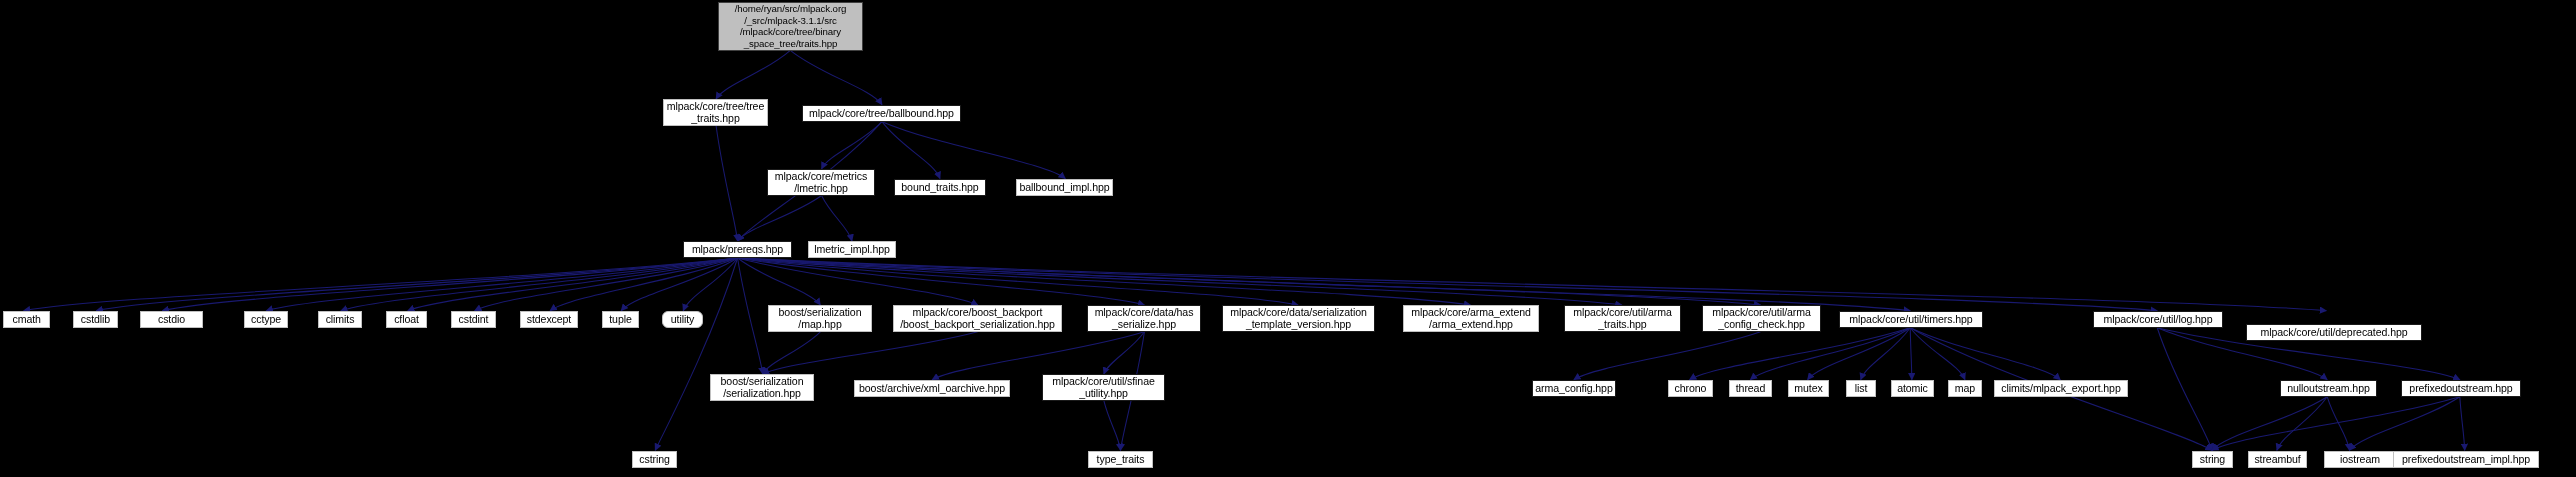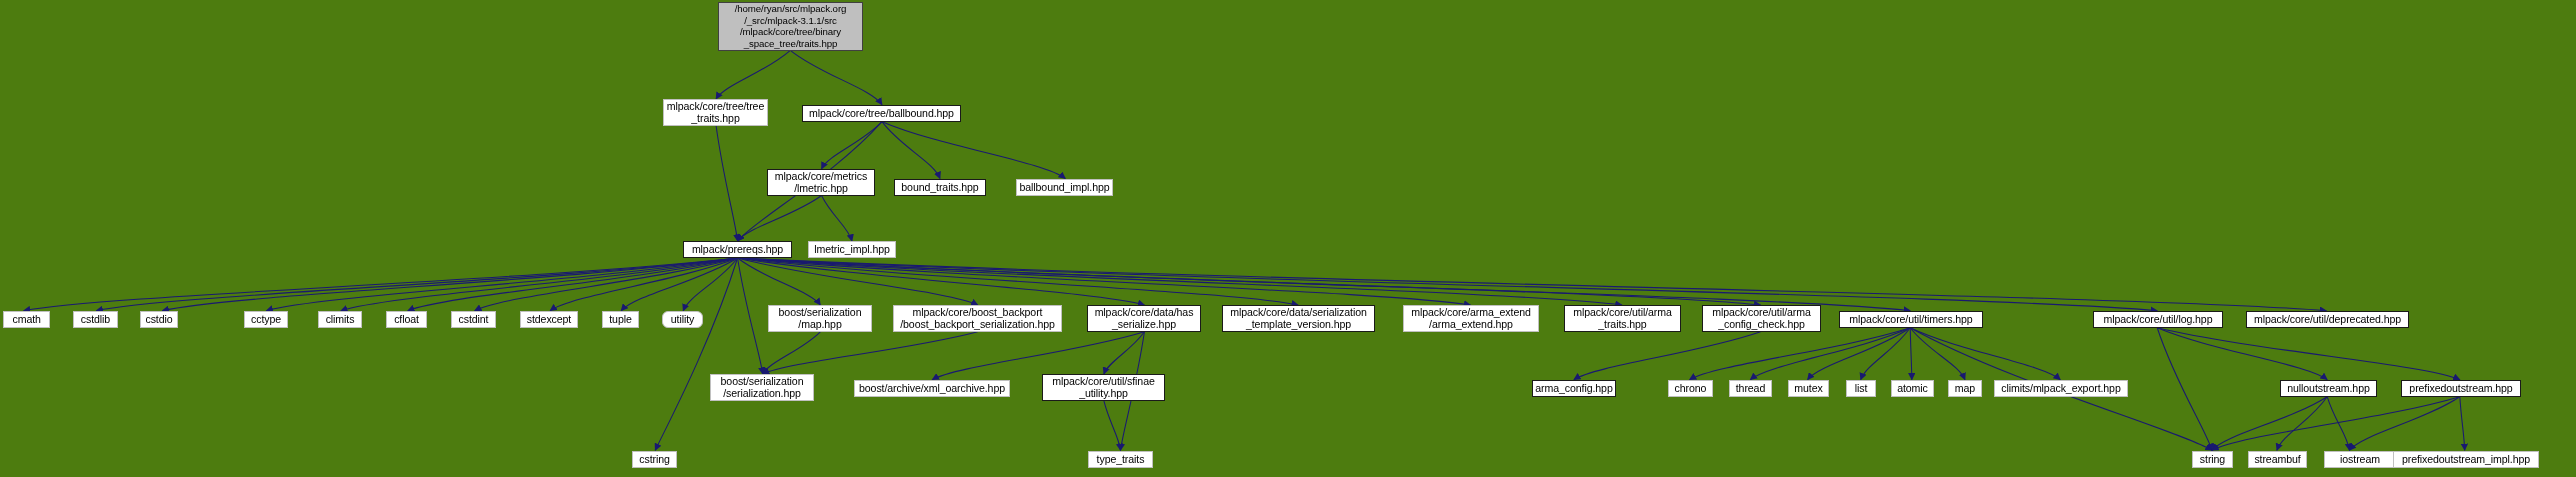--- a/index.html
+++ b/index.html
@@ -8,21 +8,21 @@
     background: #ffffff;
   }
   body {
     font-family: "Liberation Sans", sans-serif;
     -webkit-font-smoothing: antialiased;
   }
   #graph {
     position: relative;
     width: 2576px;
     height: 477px;
-    background: #4d7c0f;
+    background: #000000;
     overflow: hidden;
   }
   #edges {
     position: absolute;
     left: 0;
     top: 0;
     width: 2576px;
     height: 477px;
     pointer-events: none;
   }
@@ -127,21 +127,21 @@
 _traits.hpp</div>
       <div class="node solid" style="left: 802px; top: 105px; width: 159px; height: 17px;">mlpack/core/tree/ballbound.hpp</div>
       <div class="node solid" style="left: 767px; top: 169px; width: 108px; height: 27px;">mlpack/core/metrics
 /lmetric.hpp</div>
       <div class="node solid" style="left: 894px; top: 179px; width: 92px; height: 17px;">bound_traits.hpp</div>
       <div class="node light" style="left: 1016px; top: 179px; width: 97px; height: 17px;">ballbound_impl.hpp</div>
       <div class="node solid" style="left: 683px; top: 241px; width: 109px; height: 17px;">mlpack/prereqs.hpp</div>
       <div class="node light" style="left: 808px; top: 241px; width: 88px; height: 17px;">lmetric_impl.hpp</div>
       <div class="node light" style="left: 3.2px; top: 311px; width: 47px; height: 17px;">cmath</div>
       <div class="node light" style="left: 73px; top: 311px; width: 45px; height: 17px;">cstdlib</div>
-      <div class="node light" style="left: 140px; top: 311px; width: 38px; height: 17px;">cstdio</div>
+      <div class="node light" style="left: 140px; top: 311px; width: 63px; height: 17px;">cstdio</div>
       <div class="node light" style="left: 244px; top: 311px; width: 44px; height: 17px;">cctype</div>
       <div class="node light" style="left: 318px; top: 311px; width: 44px; height: 17px;">climits</div>
       <div class="node light" style="left: 386px; top: 311px; width: 41px; height: 17px;">cfloat</div>
       <div class="node light" style="left: 451px; top: 311px; width: 45px; height: 17px;">cstdint</div>
       <div class="node light" style="left: 520px; top: 311px; width: 58px; height: 17px;">stdexcept</div>
       <div class="node light" style="left: 602px; top: 311px; width: 37px; height: 17px;">tuple</div>
       <div class="node light" style="left: 662px; top: 311px; width: 41px; height: 17px; border-radius: 6px;">utility</div>
       <div class="node light" style="left: 768px; top: 305px; width: 104px; height: 27px;">boost/serialization
 /map.hpp</div>
       <div class="node light" style="left: 893px; top: 305px; width: 169px; height: 27px;">mlpack/core/boost_backport
@@ -151,21 +151,21 @@
       <div class="node solid" style="left: 1222px; top: 305px; width: 153px; height: 27px;">mlpack/core/data/serialization
 _template_version.hpp</div>
       <div class="node light" style="left: 1403px; top: 305px; width: 136px; height: 27px;">mlpack/core/arma_extend
 /arma_extend.hpp</div>
       <div class="node solid" style="left: 1564px; top: 305px; width: 117px; height: 27px;">mlpack/core/util/arma
 _traits.hpp</div>
       <div class="node solid" style="left: 1702px; top: 305px; width: 119px; height: 27px;">mlpack/core/util/arma
 _config_check.hpp</div>
       <div class="node solid" style="left: 1839px; top: 311px; width: 144px; height: 17px;">mlpack/core/util/timers.hpp</div>
       <div class="node solid" style="left: 2093px; top: 311px; width: 130px; height: 17px;">mlpack/core/util/log.hpp</div>
-      <div class="node solid" style="left: 2246px; top: 311px; width: 163px; height: 17px;">mlpack/core/util/deprecated.hpp</div>
+      <div class="node solid" style="left: 2246px; top: 324px; width: 176px; height: 17px;">mlpack/core/util/deprecated.hpp</div>
       <div class="node light" style="left: 710px; top: 374px; width: 104px; height: 27px;">boost/serialization
 /serialization.hpp</div>
       <div class="node light" style="left: 854px; top: 380px; width: 156px; height: 17px;">boost/archive/xml_oarchive.hpp</div>
       <div class="node solid" style="left: 1042px; top: 374px; width: 123px; height: 27px;">mlpack/core/util/sfinae
 _utility.hpp</div>
       <div class="node solid" style="left: 1532px; top: 380px; width: 84px; height: 17px;">arma_config.hpp</div>
       <div class="node light" style="left: 1668px; top: 380px; width: 45px; height: 17px;">chrono</div>
       <div class="node light" style="left: 1729px; top: 380px; width: 43px; height: 17px;">thread</div>
       <div class="node light" style="left: 1788px; top: 380px; width: 41px; height: 17px;">mutex</div>
       <div class="node light" style="left: 1846px; top: 380px; width: 30px; height: 17px;">list</div>

